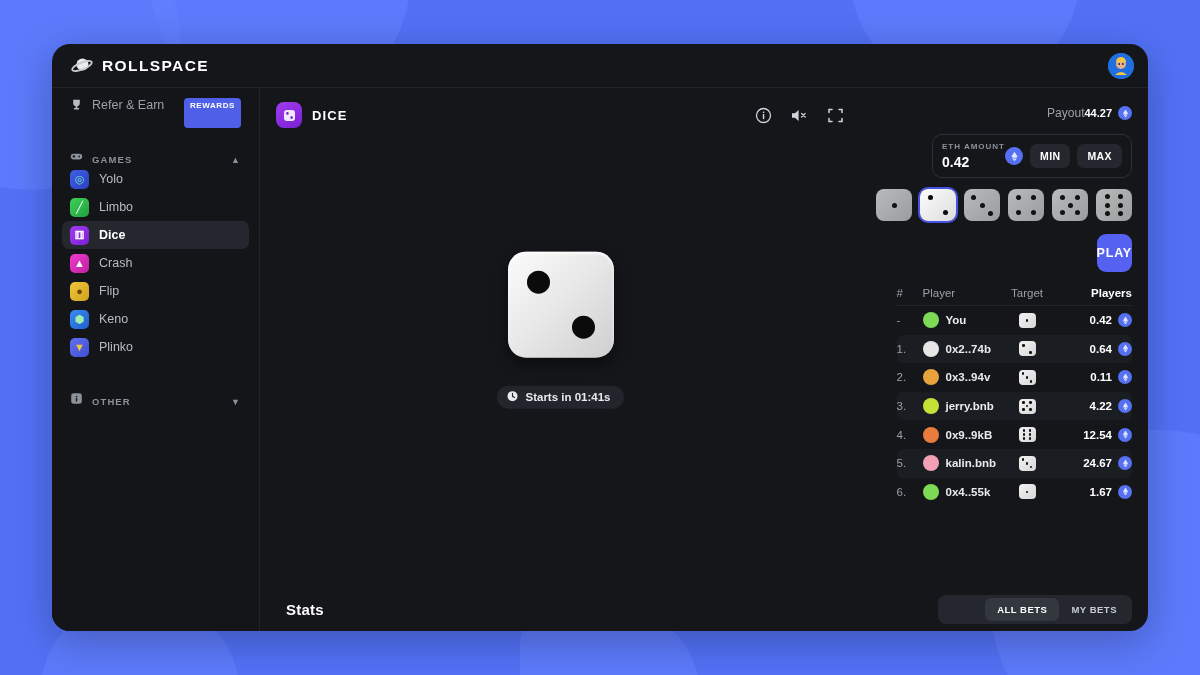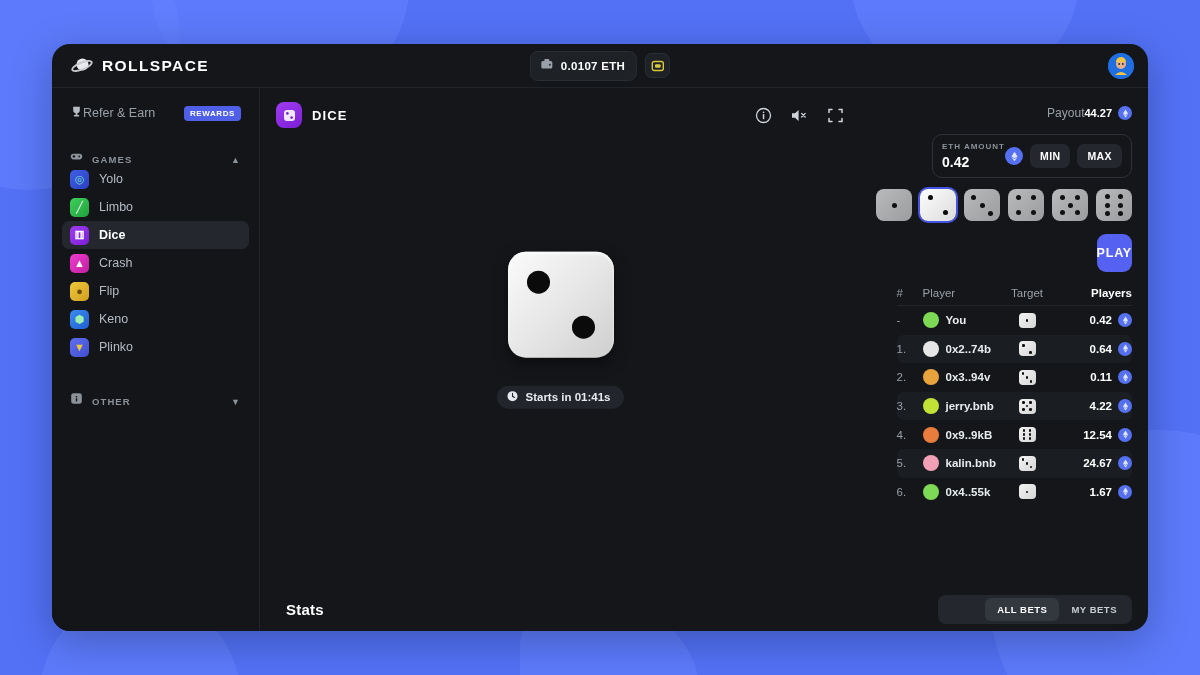--- a/index.html
+++ b/index.html
@@ -69,21 +69,21 @@
   .body { flex: 1; display: flex; min-height: 0; }
 
   
   .sidebar {
     width: 208px; flex: none; background: #131518;
     border-right: 1px solid #212429;
     padding: 10px 10px 0 10px;
     display: flex; flex-direction: column;
   }
   .side-row {
-    height: 30px; display: flex; align-items: center; 
+    height: 30px; display: flex; gap: 9px;
     padding: 0 8px; border-radius: 7px; color: #9aa0a8;
     font-size: 12.5px; cursor: pointer;
   }
   .side-row.refer { margin-bottom: 9px; }
   .rewards-badge {
     margin-left: auto; background: #4f5fe8; color: #fff;
     font-size: 8px; font-weight: 700; letter-spacing: .6px;
     padding: 3px 6px; border-radius: 4px;
   }
   .section-head {
@@ -265,38 +265,20 @@
     <div class="brand">
       <span class="planet">
         <svg width="22" height="22" viewBox="0 0 22 22">
           <ellipse cx="11.5" cy="9.5" rx="6" ry="6" fill="#e9eaec"></ellipse>
           <ellipse cx="11" cy="11" rx="10.5" ry="3.4" transform="rotate(-22 11 11)" fill="none" stroke="#c8cace" stroke-width="1.8"></ellipse>
         </svg>
       </span>
       <span class="brand-name">ROLLSPACE</span>
     </div>
 
-    <div class="topcenter">
-      <div class="balance-pill">
-        <span>
-          <svg width="14" height="14" viewBox="0 0 14 14">
-            <rect x="1.5" y="4" width="11" height="7.5" rx="1.6" fill="#9aa0a8"></rect>
-            <rect x="4.5" y="2" width="5" height="2.4" rx="1" fill="#9aa0a8"></rect>
-            <circle cx="10" cy="7.8" r="1" fill="#2a2e35"></circle>
-          </svg>
-        </span>
-        <span class="balance-text">0.0107 ETH</span>
-      </div>
-      <div class="wallet-btn">
-        <svg width="14" height="14" viewBox="0 0 14 14">
-          <rect x="1.5" y="2.5" width="11" height="9" rx="2" fill="none" stroke="#d9c93a" stroke-width="1.4"></rect>
-          <rect x="4.2" y="5.2" width="5.6" height="3.6" rx="1" fill="#d9c93a"></rect>
-        </svg>
-      </div>
-    </div>
 
     <div class="avatar-top">
       <svg width="26" height="26" viewBox="0 0 26 26">
         <circle cx="13" cy="13" r="13" fill="#1f6fe0"></circle>
         <path d="M7 22 q6 -6 12 0 z" fill="#f5c542"></path>
         <circle cx="13" cy="11" r="5" fill="#e8b08a"></circle>
         <path d="M8 9 a5 5 0 0 1 10 0 z" fill="#f5c542"></path>
         <circle cx="11.2" cy="11" r="0.9" fill="#222"></circle>
         <circle cx="14.8" cy="11" r="0.9" fill="#222"></circle>
       </svg>

